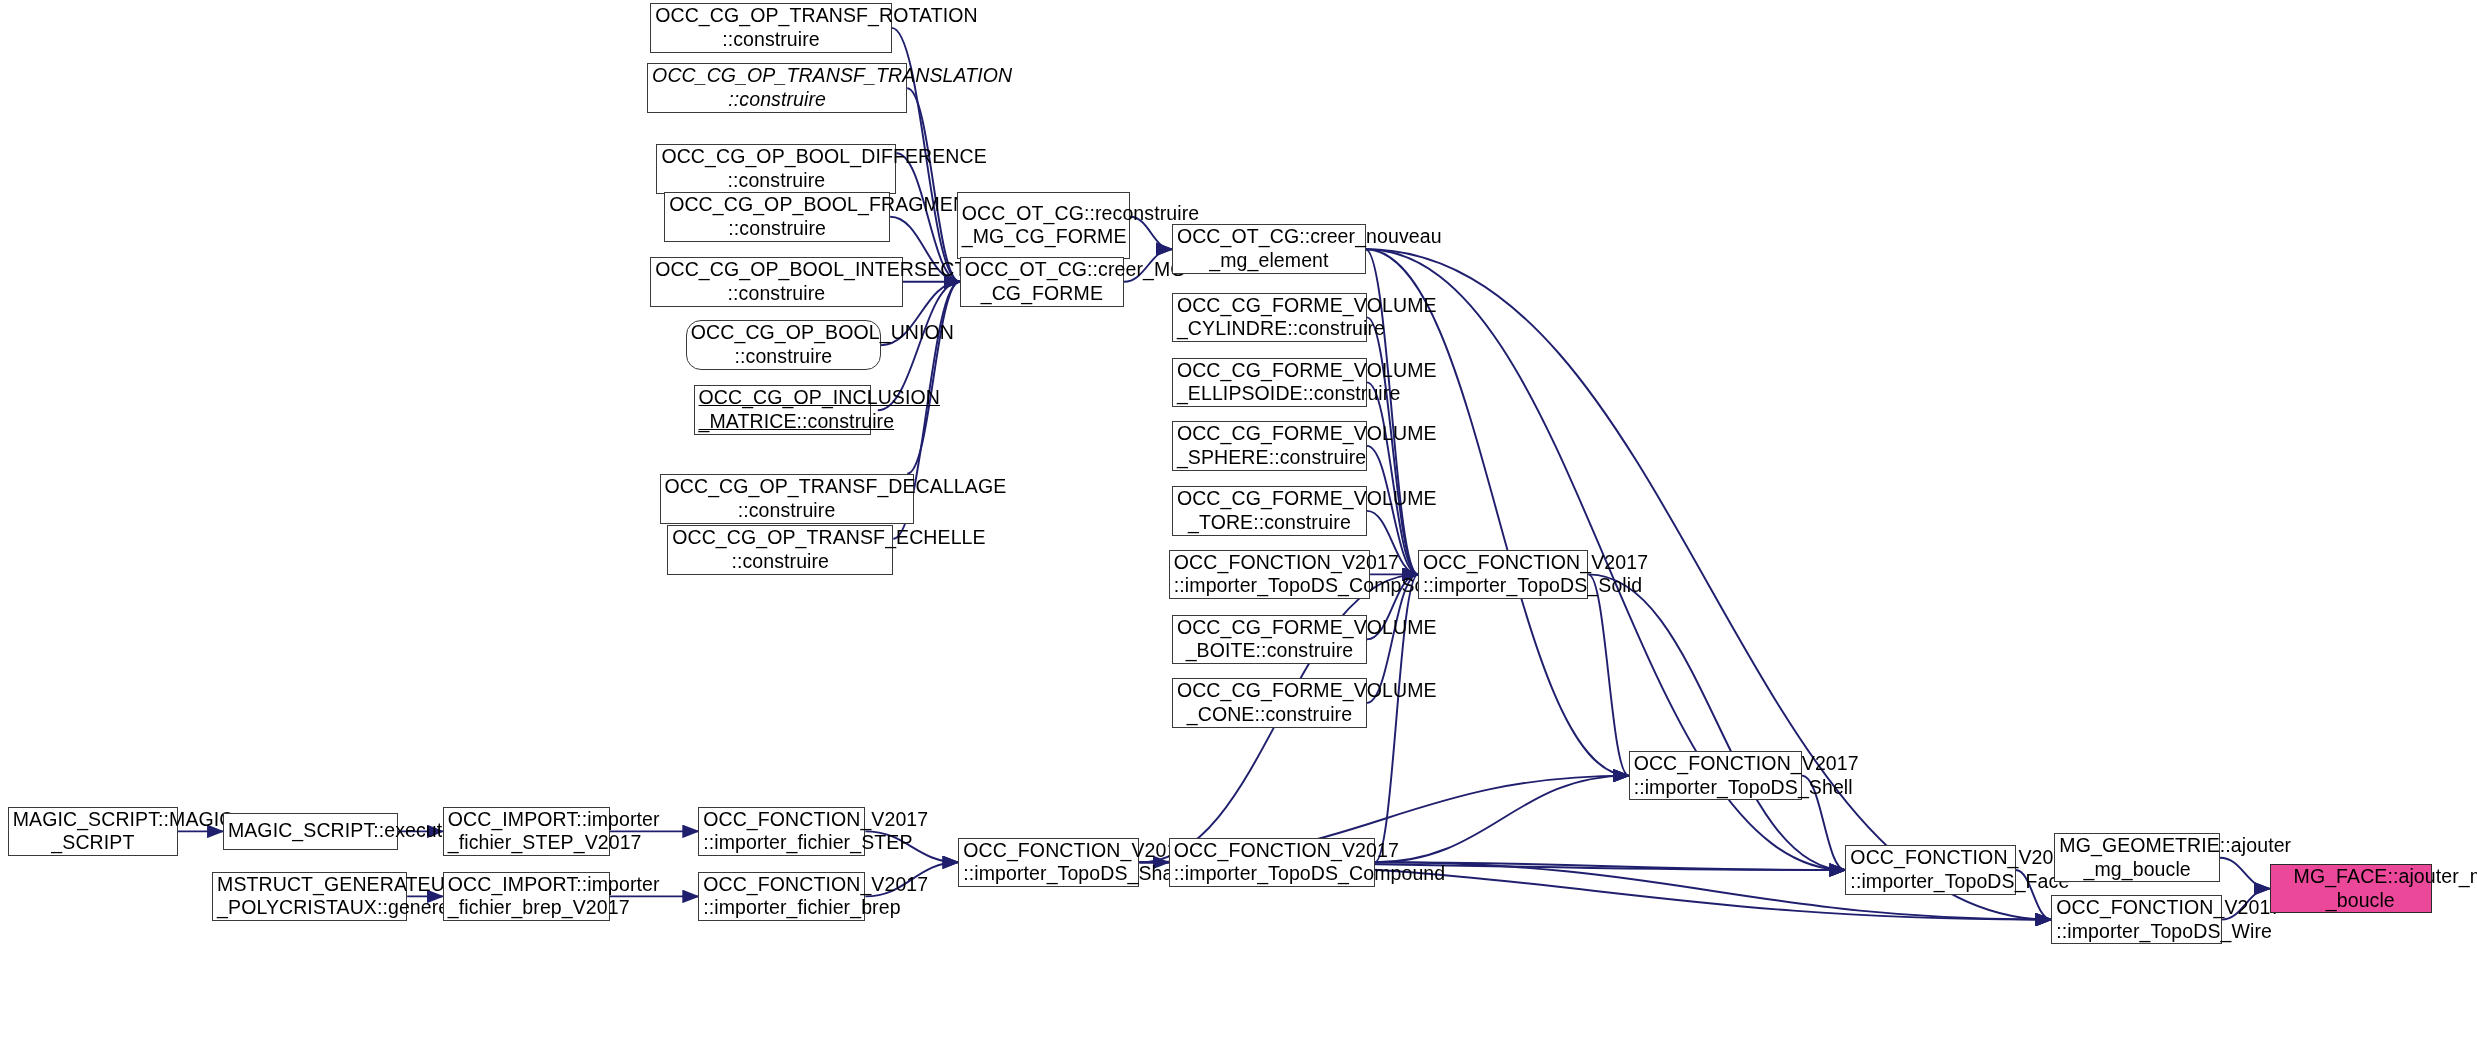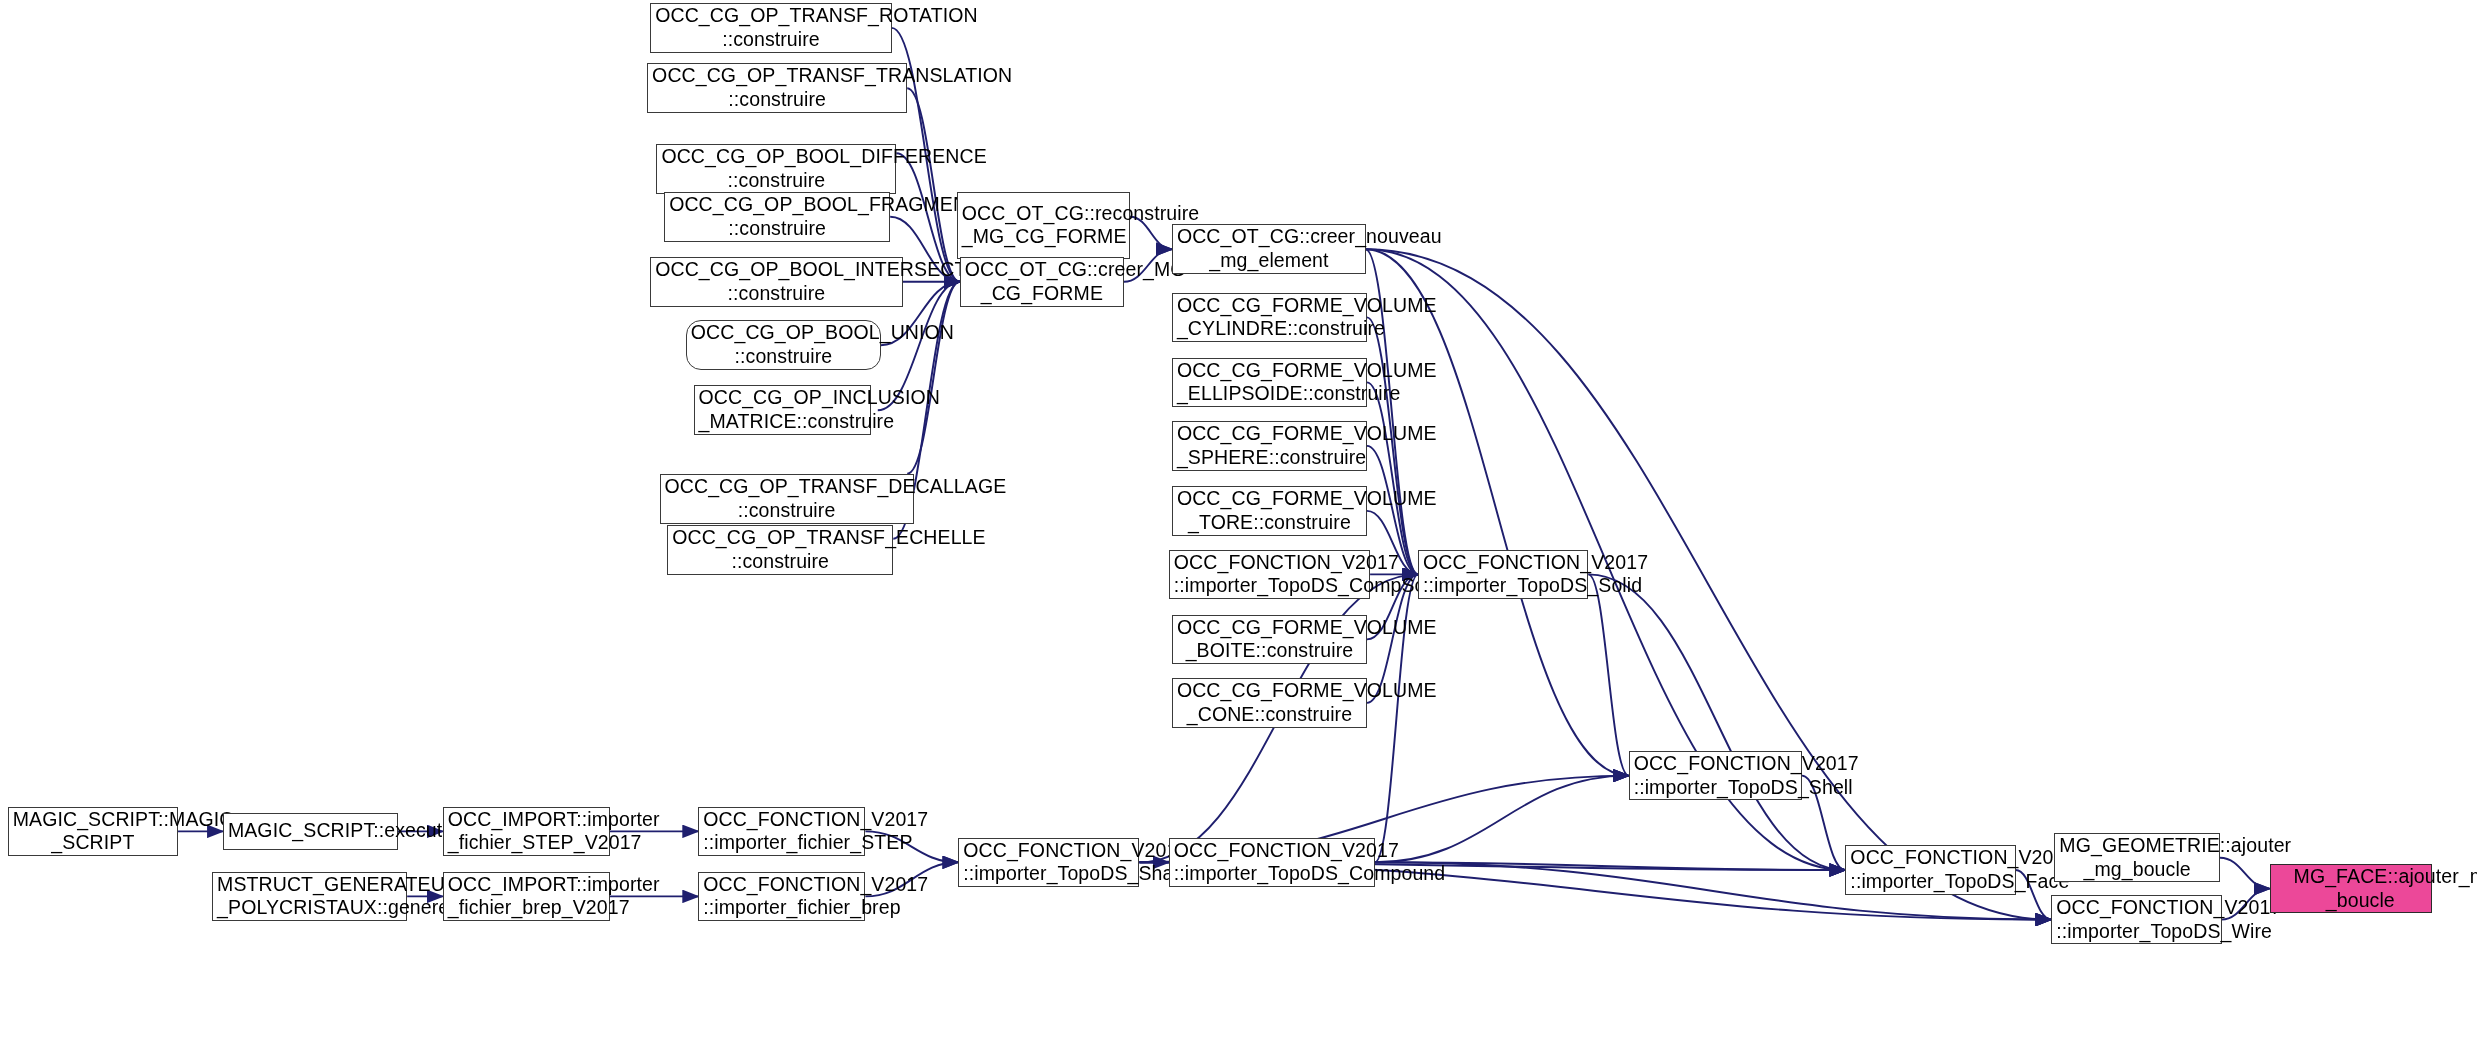--- a/index.html
+++ b/index.html
@@ -78,31 +78,31 @@
         <path d="M888,557 C1024.8,557 1055.2,562 1192,562" marker-end="url(#ah)"></path>
         <path d="M888,557 C1084.65,557 1128.35,594 1325,594" marker-end="url(#ah)"></path>
         <path d="M1302,562 C1312.35,562 1314.65,594 1325,594" marker-end="url(#ah)"></path>
         <path d="M1434,554 C1448.4,554 1451.6,574 1466,574" marker-end="url(#ah)"></path>
         <path d="M1435,594 C1448.95,594 1452.05,574 1466,574" marker-end="url(#ah)"></path>
       </g>
   </svg>
   <div id="node-layer">
       <div class="node" style="left: 650.212px; top: 3.0963px; width: 241.507px; height: 49.5407px;"><span class="lbl">OCC_CG_OP_TRANSF_ROTATION
 ::construire</span></div>
-      <div class="node" style="left: 647.116px; top: 63.4741px; width: 260.085px; height: 49.5407px;"><span class="lbl">OCC_CG_OP_TRANSF_TRANSLATION
+      <div class="node" style="left: 647.116px; top: 63.4741px; width: 260.085px; height: 49.5407px; font-style: italic;"><span class="lbl">OCC_CG_OP_TRANSF_TRANSLATION
 ::construire</span></div>
       <div class="node" style="left: 656.405px; top: 128.496px; width: 239.959px; height: 49.5407px; margin-top: 16px;"><span class="lbl">OCC_CG_OP_BOOL_DIFFERENCE
 ::construire</span></div>
       <div class="node" style="left: 664.146px; top: 191.97px; width: 226.026px; height: 49.5407px;"><span class="lbl">OCC_CG_OP_BOOL_FRAGMENT
 ::construire</span></div>
       <div class="node" style="left: 650.212px; top: 256.993px; width: 252.344px; height: 49.5407px;"><span class="lbl">OCC_CG_OP_BOOL_INTERSECTION
 ::construire</span></div>
       <div class="node" style="left: 685.819px; top: 320.467px; width: 195.064px; height: 49.5407px; border-radius: 15px;"><span class="lbl">OCC_CG_OP_BOOL_UNION
 ::construire</span></div>
-      <div class="node" style="left: 693.56px; top: 385.489px; width: 177px; height: 49.5407px;"><span class="lbl">OCC_CG_OP_INCLUSION
+      <div class="node" style="left: 693.56px; top: 385.489px; width: 177px; height: 49.5407px; text-decoration: underline;"><span class="lbl">OCC_CG_OP_INCLUSION
 _MATRICE::construire</span></div>
       <div class="node" style="left: 659.501px; top: 474px; width: 254px; height: 49.5407px;"><span class="lbl">OCC_CG_OP_TRANSF_DECALLAGE
 ::construire</span></div>
       <div class="node" style="left: 667.242px; top: 513.985px; width: 226.026px; height: 49.5407px; margin-top: 11px;"><span class="lbl">OCC_CG_OP_TRANSF_ECHELLE
 ::construire</span></div>
       <div class="node" style="left: 956.741px; top: 191.97px; width: 173.39px; height: 67px;"><span class="lbl">OCC_OT_CG::reconstruire
 _MG_CG_FORME</span></div>
       <div class="node" style="left: 959.837px; top: 256.993px; width: 164.101px; height: 49.5407px;"><span class="lbl">OCC_OT_CG::creer_MG
 _CG_FORME</span></div>
       <div class="node" style="left: 1171.93px; top: 224.481px; width: 194px; height: 49.5407px;"><span class="lbl">OCC_OT_CG::creer_nouveau

